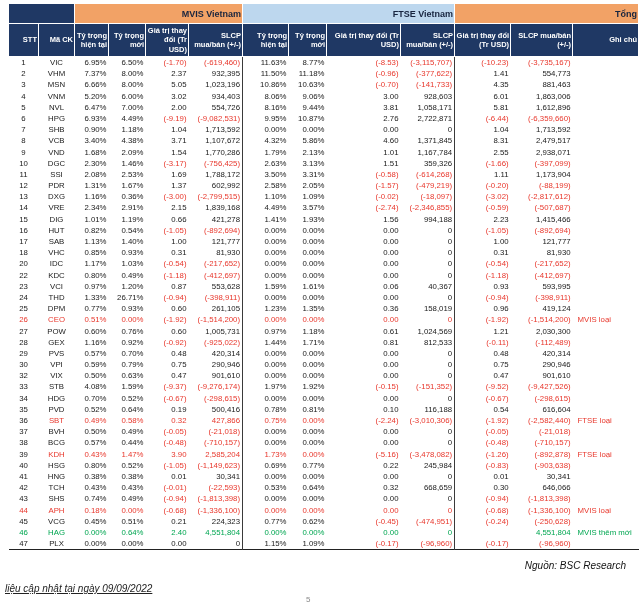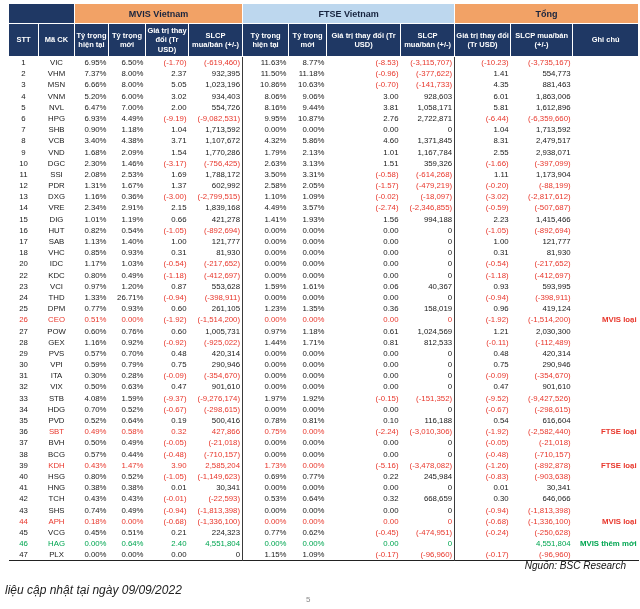--- a/index.html
+++ b/index.html
@@ -16,40 +16,41 @@
   }
   table{
     border-collapse:collapse;table-layout:fixed;
     position:absolute;left:8px;top:3px;width:630px;
     border-bottom:1px solid #222;
   }
   thead th{
     background:var(--navy);color:#ffffff;font-weight:bold;
     vertical-align:middle;padding:1px 1px;border:1px solid #ffffff;
     overflow:hidden;
+    text-align:right;
   }
   tr.banner th{height:17px;font-size:9px;}
   th.g-blank{background:var(--navy);}
   th.g-orange{background:var(--orange);color:#17243f;}
   th.g-blue{background:var(--blue);color:#17243f;}
   tr.cols th{font-size:7.5px;line-height:1.25;height:30px;}
   tbody td{
     font-size:7.8px;height:11.18px;line-height:11.18px;
     padding:0 2px;white-space:nowrap;overflow:hidden;color:#1a1a1a;
     vertical-align:middle;
   }
   .c-num{text-align:right;}
   .c-center{text-align:center;}
-  .c-note{text-align:right;padding-left:5px;font-weight:bold;}
+  .c-note{text-align:left;padding-left:5px;}
   .sep{border-left:1px solid #3a3a3a;}
   .t-red{color:var(--red);}
   .t-green{color:var(--green);}
   .footnote{
     position:absolute;left:5px;top:583px;
-    font-style:italic;font-size:12px;color:#222222;
+    font-style:italic;font-size:10px;color:#222222;text-decoration:underline;
   }
   .source{
     position:absolute;right:14px;top:560px;
     font-style:italic;font-size:10px;color:#111111;
   }
   .pagenum{
     position:absolute;left:306px;top:595px;
     font-size:8px;color:#8a8a8a;
   }
 </style>
@@ -512,35 +513,20 @@
           <td class="c-num">290,946</td>
           <td class="c-num sep">0.00%</td>
           <td class="c-num">0.00%</td>
           <td class="c-num">0.00</td>
           <td class="c-num">0</td>
           <td class="c-num sep">0.75</td>
           <td class="c-num">290,946</td>
           <td class="c-note"></td>
         </tr>
         <tr>
-          <td class="c-center">31</td>
-          <td class="c-center">ITA</td>
-          <td class="c-num">0.30%</td>
-          <td class="c-num">0.28%</td>
-          <td class="c-num t-red">(-0.09)</td>
-          <td class="c-num t-red">(-354,670)</td>
-          <td class="c-num sep">0.00%</td>
-          <td class="c-num">0.00%</td>
-          <td class="c-num">0.00</td>
-          <td class="c-num">0</td>
-          <td class="c-num sep t-red">(-0.09)</td>
-          <td class="c-num t-red">(-354,670)</td>
-          <td class="c-note"></td>
-        </tr>
-        <tr>
           <td class="c-center">32</td>
           <td class="c-center">VIX</td>
           <td class="c-num">0.50%</td>
           <td class="c-num">0.63%</td>
           <td class="c-num">0.47</td>
           <td class="c-num">901,610</td>
           <td class="c-num sep">0.00%</td>
           <td class="c-num">0.00%</td>
           <td class="c-num">0.00</td>
           <td class="c-num">0</td>

